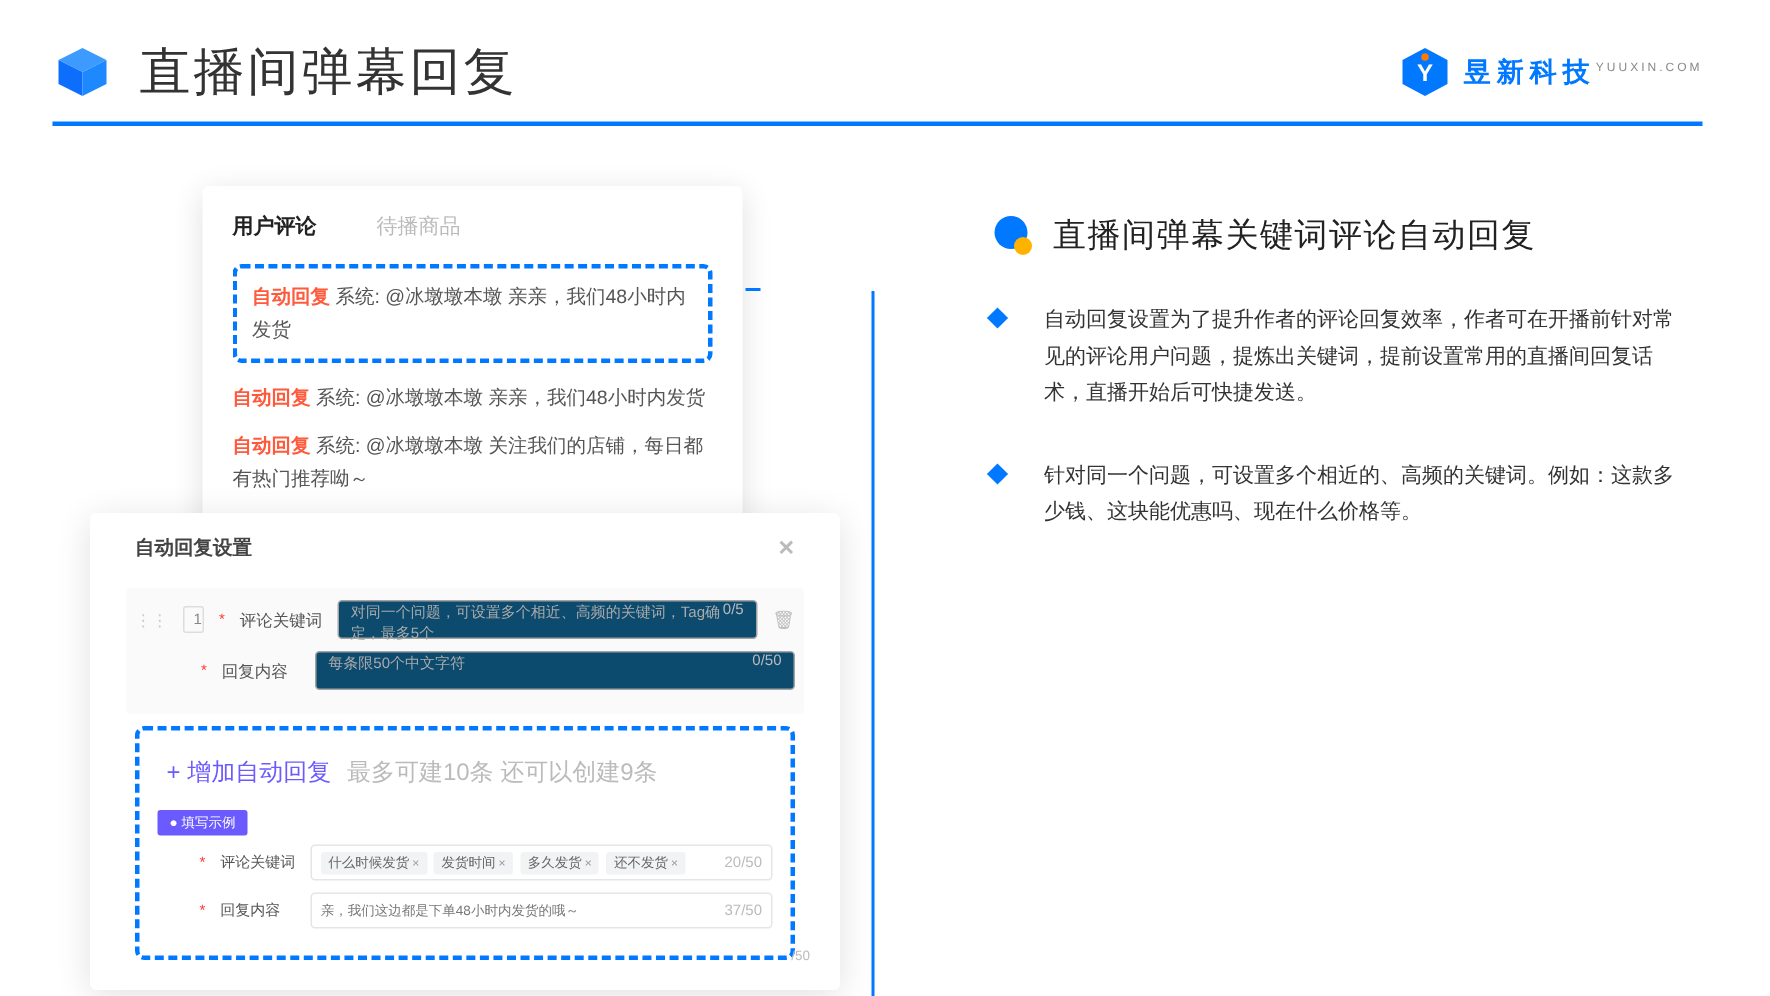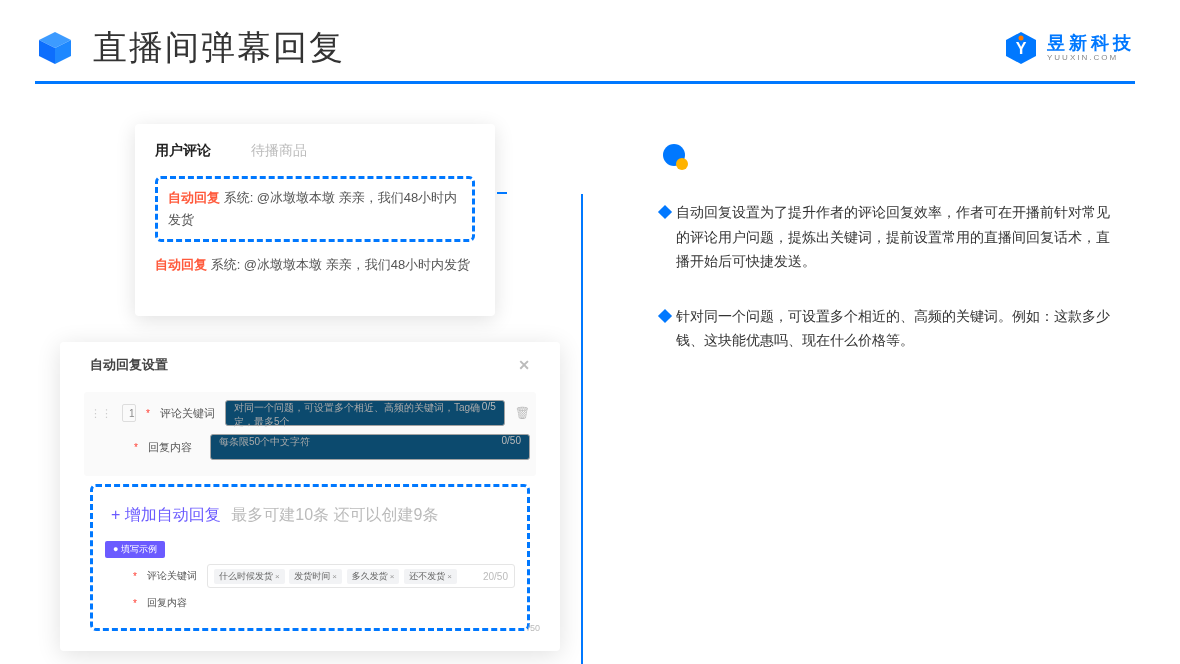--- a/index.html
+++ b/index.html
@@ -3,21 +3,21 @@
 <meta charset="utf-8">
 <style>
 *{box-sizing:border-box;margin:0;padding:0}
 body{width:1180px;height:664px;background:#fff;font-family:"Microsoft YaHei",Arial,sans-serif;position:relative;overflow:hidden}
 .header{display:flex;align-items:center;justify-content:space-between;padding:25px 45px 10px 35px}
 .header-left{display:flex;align-items:center;gap:18px}
 .cube-icon{width:40px;height:40px;position:relative}
 .page-title{font-size:34px;font-weight:400;color:#333;letter-spacing:2px}
 .brand{display:flex;align-items:center;gap:8px}
 .brand-icon{width:36px;height:36px}
-.brand-text{display:flex;flex-direction:column;line-height:1}
+.brand-text{display:flex;flex-direction:row;line-height:1}
 .brand-top{color:#0078ff;font-size:18px;font-weight:700;letter-spacing:4px}
 .brand-bottom{color:#888;font-size:8px;letter-spacing:2px;margin-top:2px}
 .hr-line{height:3px;background:#0078ff;margin:0 45px 0 35px}
 .content{display:flex;padding:40px 45px 0 60px;gap:10px;position:relative}
 .left-col{width:510px;position:relative}
 .panel1{position:absolute;left:75px;top:0;width:360px;background:#fff;box-shadow:0 4px 20px rgba(0,0,0,.12);border-radius:4px;padding:18px 20px 30px}
 .tabs{display:flex;gap:40px;font-size:14px;margin-bottom:16px}
 .tab-active{color:#222;font-weight:700}
 .tab-inactive{color:#bbb}
 .comment-row{font-size:13px;color:#555;line-height:1.7;margin-bottom:10px}
@@ -45,21 +45,21 @@
 .example-input{flex:1;border:1px solid #e5e5e5;border-radius:3px;height:24px;padding:0 6px;display:flex;align-items:center;justify-content:space-between;background:#fff}
 .example-val{color:#777;font-size:9px}
 .stray-counter{position:absolute;right:20px;bottom:18px;font-size:9px;color:#bbb}
 .connector{position:absolute;border-top:2px solid #0078ff;border-right:2px solid #0078ff}
 .conn1{left:445px;top:70px;width:78px;height:490px;border-bottom:2px solid #0078ff;border-top:none}
 .conn1::before{content:"";position:absolute;left:-8px;top:-2px;width:10px;border-top:2px solid #0078ff}
 .right-col{flex:1;padding-left:80px;padding-top:18px}
 .sec-title-row{display:flex;align-items:center;gap:12px;margin-bottom:28px}
 .bubble-icon{width:30px;height:30px;position:relative}
 .sec-title{font-size:22px;color:#222;letter-spacing:1px}
-.bullet-item{display:flex;gap:6px;font-size:14px;color:#333;line-height:1.75;margin-bottom:30px;max-width:460px}
+.bullet-item{display:flex;gap:26px;font-size:14px;color:#333;line-height:1.75;margin-bottom:30px;max-width:460px}
 .diamond{width:10px;height:10px;background:#0078ff;transform:rotate(45deg);flex-shrink:0;margin-top:7px}
 .soft-row{background:#fafafa;border-radius:3px;padding:8px 6px;margin:0 -6px 8px}
 </style>
 </head>
 <body>
 
 <div class="header">
   <div class="header-left">
     <div class="cube-icon">
       <svg viewBox="0 0 40 40">
@@ -96,20 +96,24 @@
       </div>
       <div class="highlight-box">
         <div class="comment-row">
           <span class="tag-auto">自动回复</span>
           <span>系统: @冰墩墩本墩 亲亲，我们48小时内发货</span>
         </div>
       </div>
       <div class="comment-row">
         <span class="tag-auto">自动回复</span>
         <span>系统: @冰墩墩本墩 亲亲，我们48小时内发货</span>
+      </div>
+      <div class="comment-row">
+        <span class="tag-auto">自动回复</span>
+        <span>系统: @冰墩墩本墩 关注我们的店铺，每日都有热门推荐呦～</span>
       </div>
     </div>
 
     <div class="panel2">
       <div class="panel2-title">
         <span>自动回复设置</span>
         <span class="close-x">✕</span>
       </div>
 
       <div class="soft-row">
@@ -162,37 +166,42 @@
                     <span>还不发货</span>
                     <span class="tag-x">×</span>
                   </span>
               </span>
               <span class="counter">20/50</span>
             </div>
           </div>
           <div class="example-row" style="padding-left:28px">
             <span class="req-star">*</span>
             <span class="label" style="margin-right:10px">回复内容</span>
+            <div class="example-input">
+              <span class="example-val">亲，我们这边都是下单48小时内发货的哦～</span>
+              <span class="counter">37/50</span>
+            </div>
           </div>
         </div>
       </div>
       <span class="stray-counter">/50</span>
     </div>
 
     <div class="connector conn1"></div>
   </div>
 
   <div class="right-col">
     <div class="sec-title-row">
       <div class="bubble-icon">
         <svg viewBox="0 0 30 30">
             <circle cx="14" cy="13" r="11" fill="#0078ff"></circle>
             <circle cx="22" cy="22" r="6" fill="#ffb300"></circle>
           </svg>
       </div>
+      <div class="sec-title">直播间弹幕关键词评论自动回复</div>
     </div>
     <div class="bullet-item">
       <div class="diamond"></div>
       <div>自动回复设置为了提升作者的评论回复效率，作者可在开播前针对常见的评论用户问题，提炼出关键词，提前设置常用的直播间回复话术，直播开始后可快捷发送。</div>
     </div>
     <div class="bullet-item">
       <div class="diamond"></div>
       <div>针对同一个问题，可设置多个相近的、高频的关键词。例如：这款多少钱、这块能优惠吗、现在什么价格等。</div>
     </div>
   </div>

